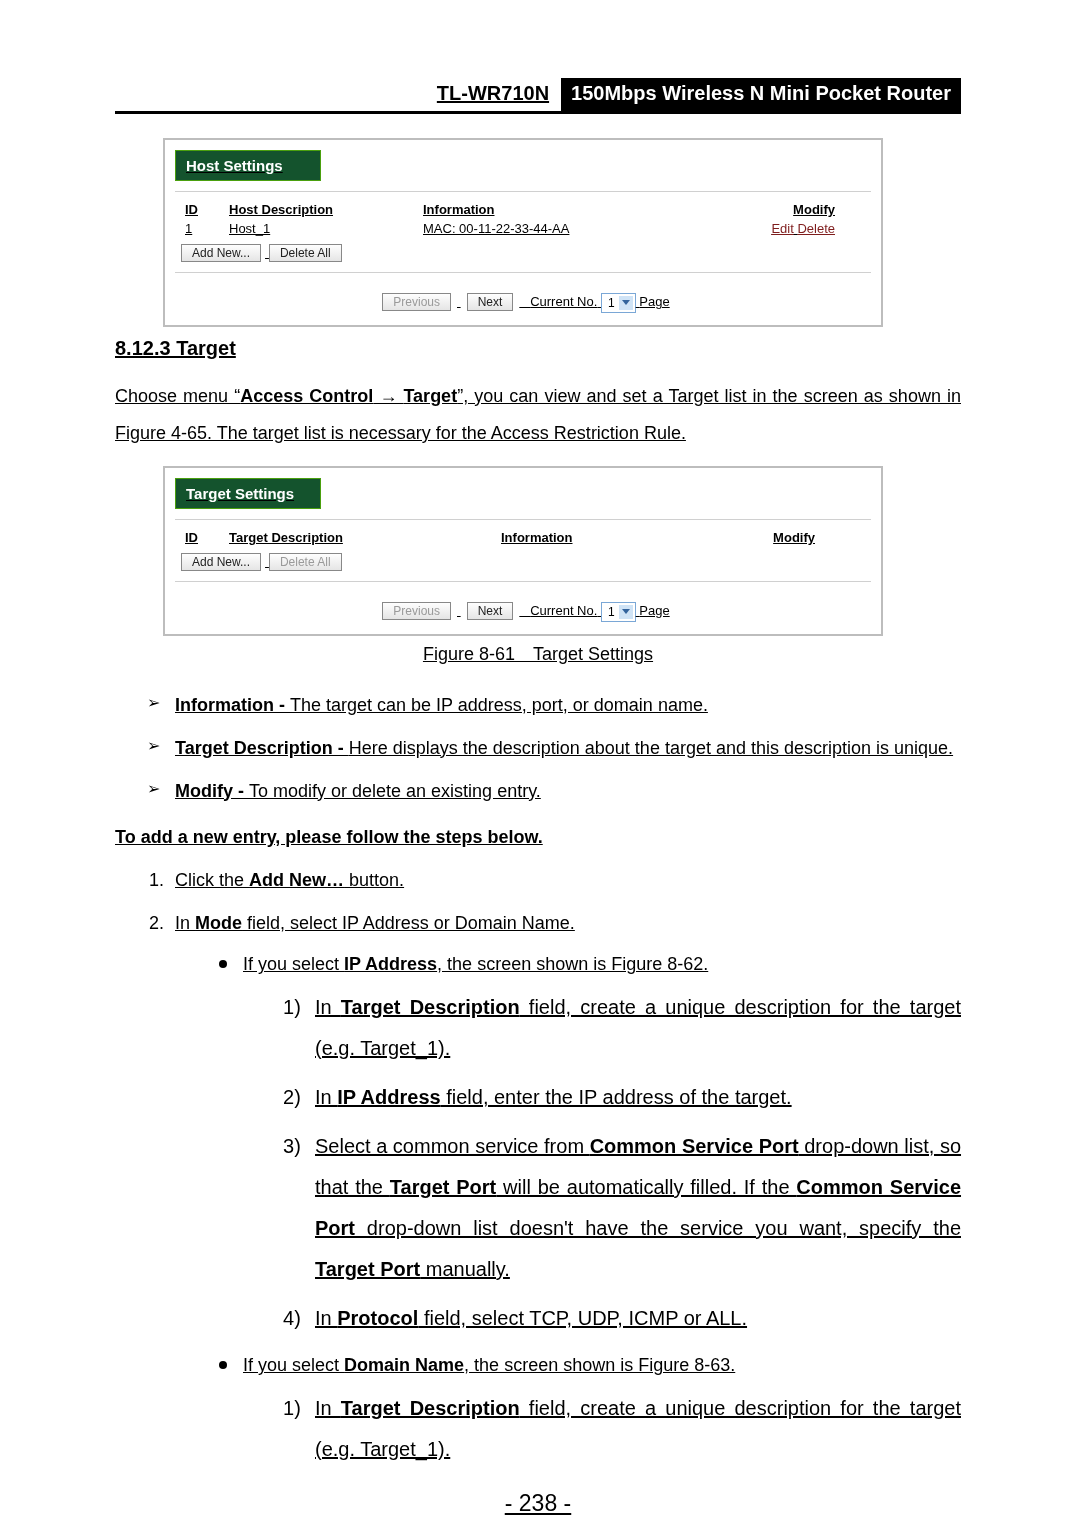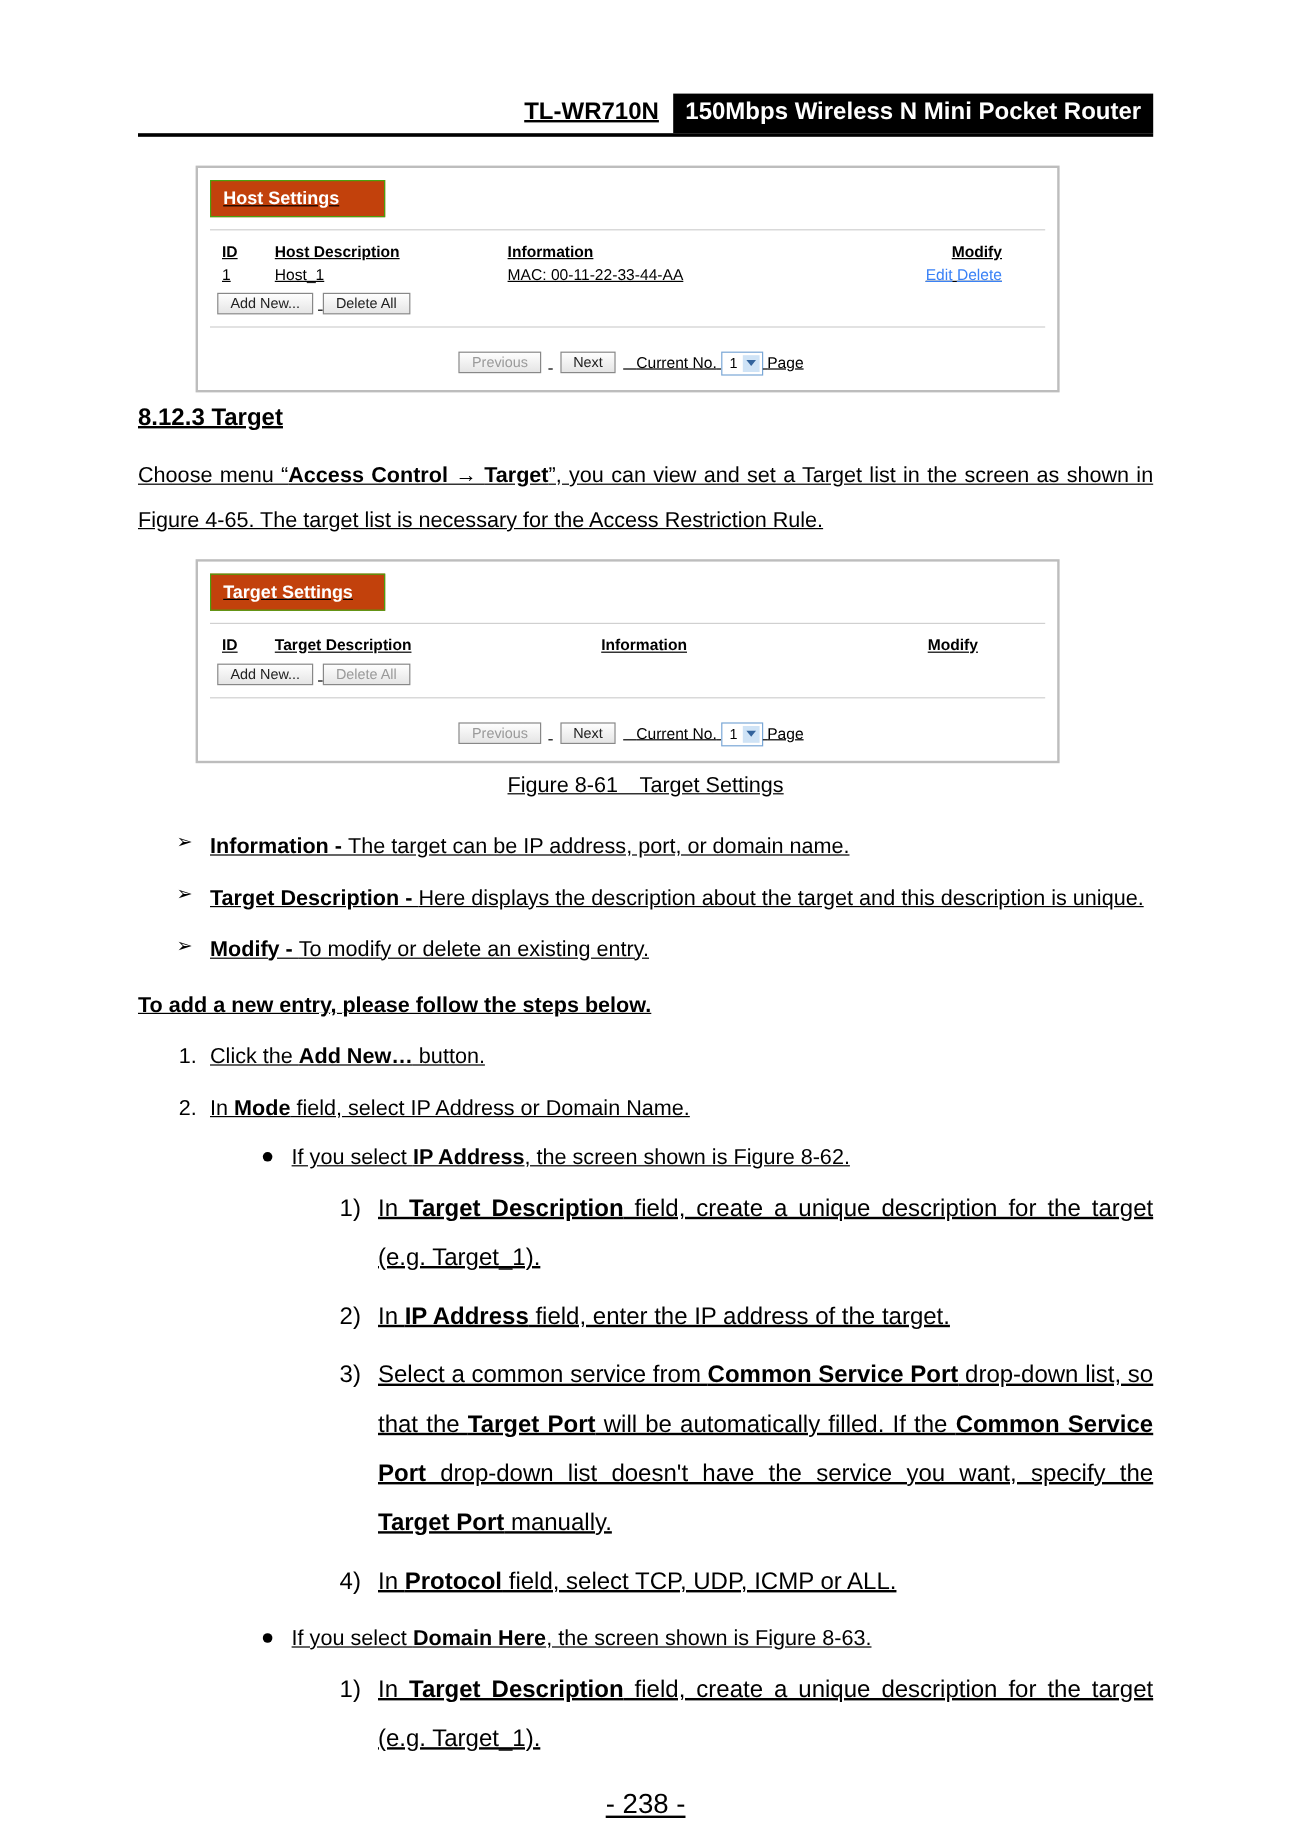--- a/index.html
+++ b/index.html
@@ -42,21 +42,21 @@
   }
   .fig {
     border: 2px solid #bdbdbd;
     background: #fff;
     width: 720px;
     box-sizing: border-box;
     font-size: 14px;
   }
   .fig-title {
     margin: 10px;
-    background: #c2410c;
+    background: #14532d;
     color: #fff;
     font-weight: bold;
     font-size: 15px;
     padding: 6px 10px;
     width: 146px;
     border: 1px solid #4aa00e;
     box-sizing: border-box;
   }
   .fig-inner {
     border-top: 1px solid #d0d0d0;
@@ -76,21 +76,21 @@
     margin-left: 24px;
   }
   .tbl td {
     font-size: 13px;
     padding: 2px 4px;
   }
   .th-inf { padding-left: 40px !important; }
   .th-inf2 { padding-left: 78px !important; }
   .th-mod { text-align: right !important; padding-right: 30px !important; }
   .th-mod2 { text-align: right !important; padding-right: 50px !important; }
-  .edit-del a { color: #3b82f6; text-decoration: underline; }
+  .edit-del a { color: #7f1d1d; text-decoration: underline; }
   .btn {
     display: inline-block;
     border: 1px solid #888;
     background: linear-gradient(#fefefe,#e5e5e5);
     font-size: 12px;
     padding: 1px 10px;
     margin-right: 4px;
     margin-top: 6px;
     color: #222;
   }
@@ -329,21 +329,21 @@
         <li>
           <span>If you select </span><span class="bold">IP Address</span><span>, the screen shown is Figure 8-62.</span>
           <ol class="paren">
             <li><span>In </span><span class="bold">Target Description</span><span> field, create a unique description for the target (e.g. Target_1).</span></li>
             <li><span>In </span><span class="bold">IP Address</span><span> field, enter the IP address of the target.</span></li>
             <li><span>Select a common service from </span><span class="bold">Common Service Port</span><span> drop-down list, so that the </span><span class="bold">Target Port</span><span> will be automatically filled. If the </span><span class="bold">Common Service Port</span><span> drop-down list doesn't have the service you want, specify the </span><span class="bold">Target Port</span><span> manually.</span></li>
             <li><span>In </span><span class="bold">Protocol</span><span> field, select TCP, UDP, ICMP or ALL.</span></li>
           </ol>
         </li>
         <li>
-          <span>If you select </span><span class="bold">Domain Here</span><span>, the screen shown is Figure 8-63.</span>
+          <span>If you select </span><span class="bold">Domain Name</span><span>, the screen shown is Figure 8-63.</span>
           <ol class="paren">
             <li><span>In </span><span class="bold">Target Description</span><span> field, create a unique description for the target (e.g. Target_1).</span></li>
           </ol>
         </li>
       </ul>
     </li>
   </ol>
 
   <div class="footer">- 238 -</div>
 

